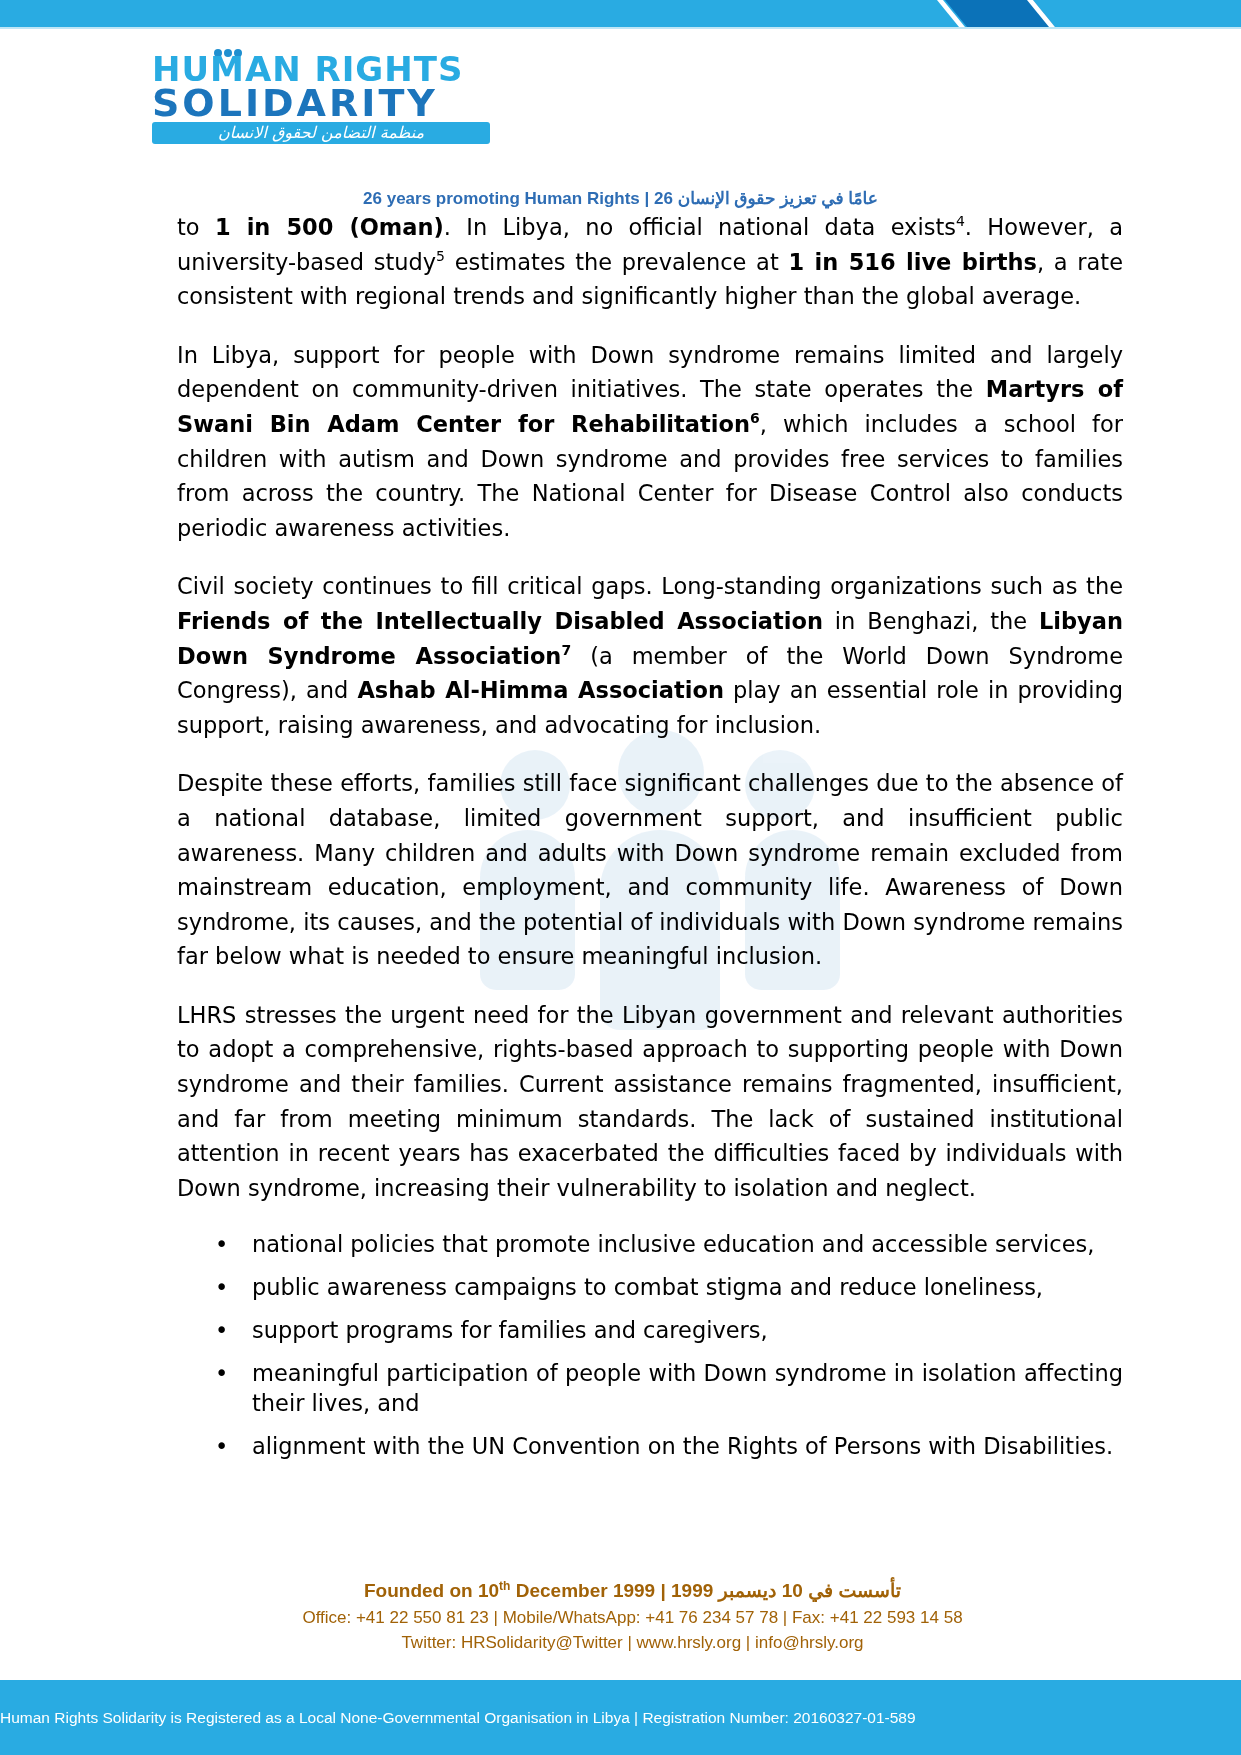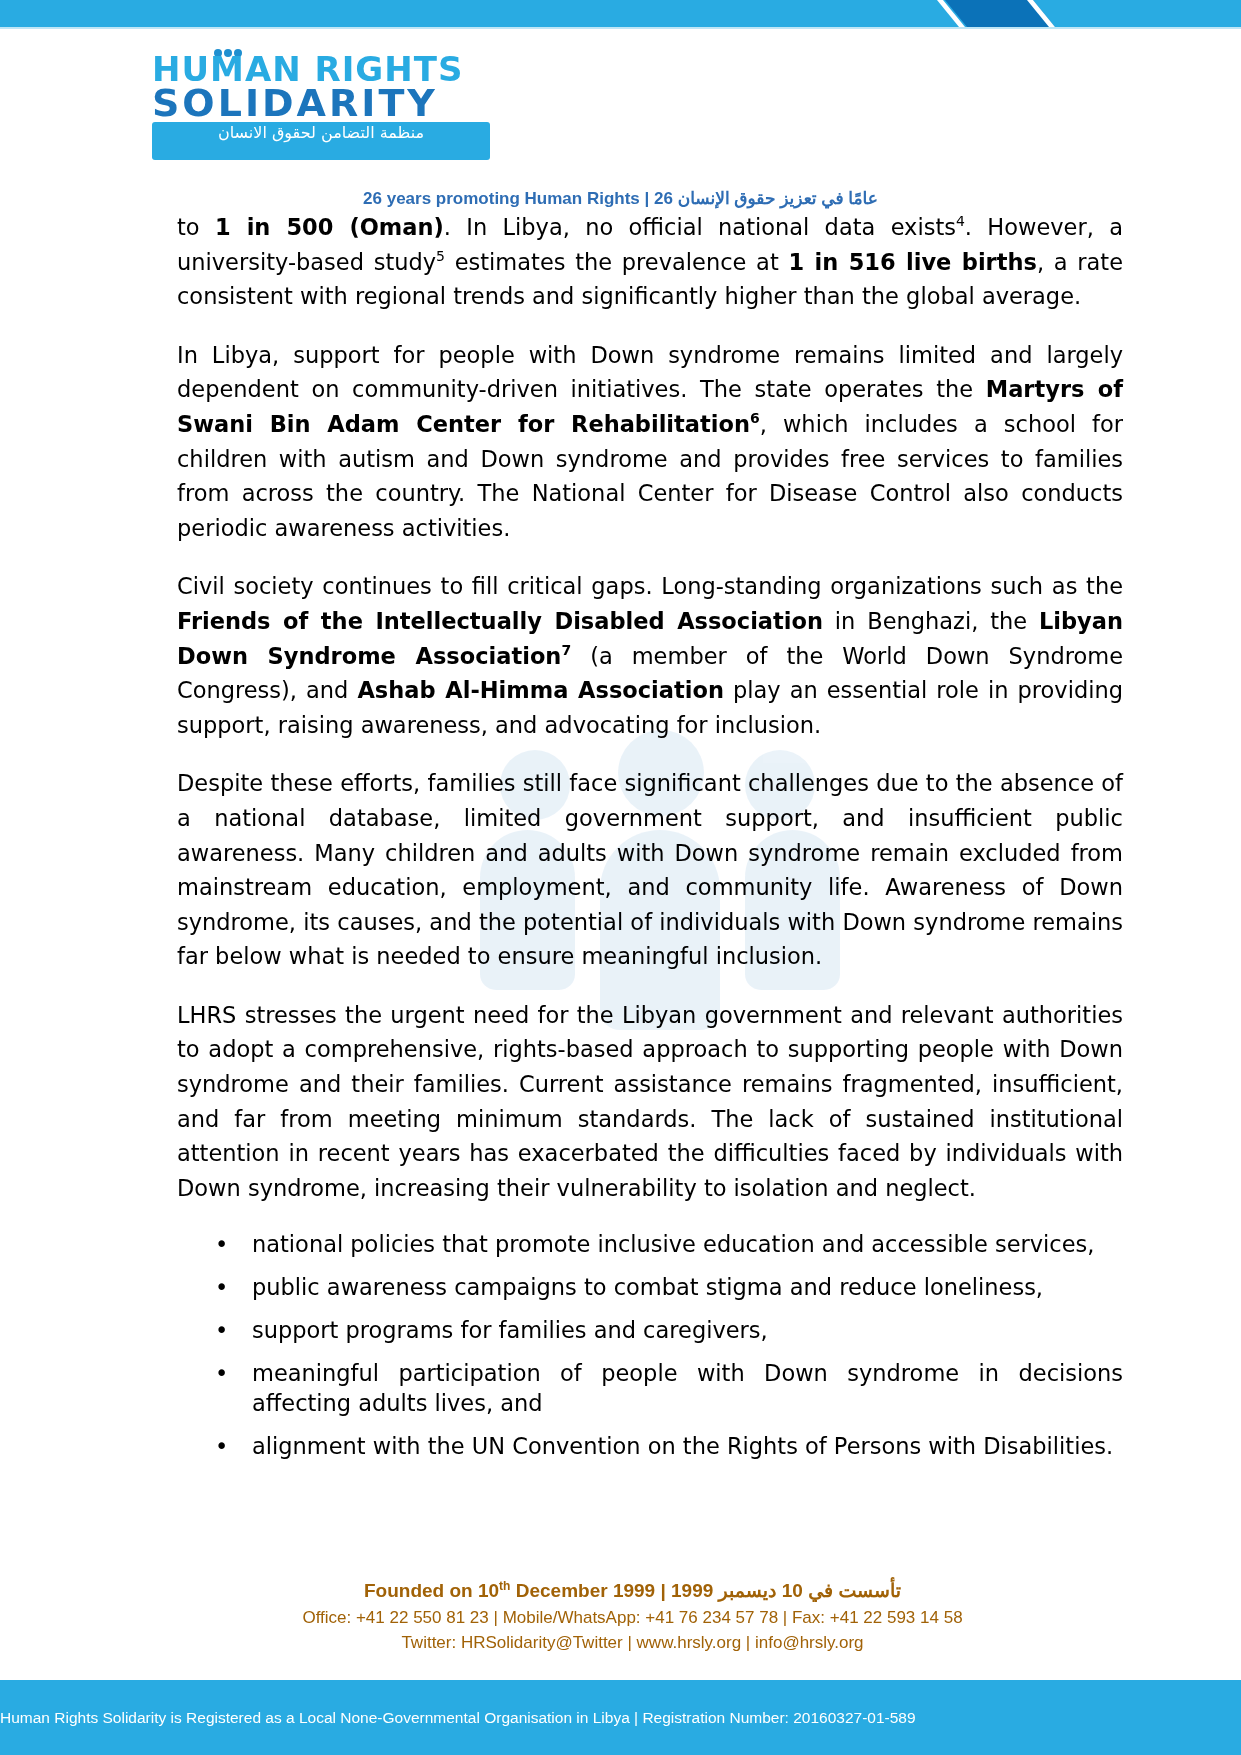--- a/index.html
+++ b/index.html
@@ -30,23 +30,24 @@
     position: absolute; left: 0; top: 14px; font-family: "DejaVu Sans", sans-serif;
     font-weight: bold; font-size: 34px; letter-spacing: 1px; color: #29abe2; line-height: 30px;
   }
   .logo .dots { position:absolute; left: 62px; top: 2px; }
   .logo .dots span { display:inline-block; width:8px; height:8px; border-radius:50%; background:#1f8fd0; margin-right:2px; }
   .logo .line2 {
     position: absolute; left: 0; top: 44px; font-family: "DejaVu Sans", sans-serif;
     font-weight: bold; font-size: 38px; letter-spacing: 3px; color: #1c75bc; line-height: 38px;
   }
   .logo .ar-bar {
-    position: absolute; left: 0; top: 82px; width: 338px; height: 38px; background: #29abe2;
+    position: absolute; left: 0; top: 82px; width: 338px; height: 22px; background: #29abe2;
     border-radius: 3px; color: #fff; font-size: 16px; line-height: 22px; text-align: center;
     direction: rtl;
+    font-style: italic;
   }
 
   .tagline {
     position: absolute; left: 0; width: 1241px; top: 188px; text-align: center;
     font-family: "Liberation Sans", sans-serif; font-weight: bold; font-size: 17px; color: #2e6db4;
   }
 
   .watermark { position: absolute; left: 480px; top: 730px; width: 360px; height: 300px; opacity: 0.09; }
   .watermark .c { position:absolute; border-radius:50%; background:#1c75bc; }
   .watermark .b { position:absolute; background:#1c75bc; border-radius: 60px 60px 20px 20px; }
@@ -114,21 +115,21 @@
 
   <p><span>Civil society continues to fill critical gaps. Long-standing organizations such as the </span><b>Friends of the Intellectually Disabled Association</b><span> in Benghazi, the </span><b>Libyan Down Syndrome Association</b><b><sup>7</sup></b><span> (a member of the World Down Syndrome Congress), and </span><b>Ashab Al-Himma Association</b><span> play an essential role in providing support, raising awareness, and advocating for inclusion.</span></p>
 
   <p>Despite these efforts, families still face significant challenges due to the absence of a national database, limited government support, and insufficient public awareness. Many children and adults with Down syndrome remain excluded from mainstream education, employment, and community life. Awareness of Down syndrome, its causes, and the potential of individuals with Down syndrome remains far below what is needed to ensure meaningful inclusion.</p>
   <p>LHRS stresses the urgent need for the Libyan government and relevant authorities to adopt a comprehensive, rights-based approach to supporting people with Down syndrome and their families. Current assistance remains fragmented, insufficient, and far from meeting minimum standards. The lack of sustained institutional attention in recent years has exacerbated the difficulties faced by individuals with Down syndrome, increasing their vulnerability to isolation and neglect.</p>
 
   <ul>
     <li>national policies that promote inclusive education and accessible services,</li>
     <li>public awareness campaigns to combat stigma and reduce loneliness,</li>
     <li>support programs for families and caregivers,</li>
-    <li>meaningful participation of people with Down syndrome in decisions affecting adults lives, and</li>
+    <li>meaningful participation of people with Down syndrome in isolation affecting their lives, and</li>
     <li>alignment with the UN Convention on the Rights of Persons with Disabilities.</li>
   </ul>
 </div>
 
 <div class="footer-info">
   <div class="founded"><span>Founded on 10</span><sup>th</sup><span> December 1999 | 1999 تأسست في 10 ديسمبر</span></div>
   <div class="line">Office: +41 22 550 81 23 | Mobile/WhatsApp: +41 76 234 57 78 | Fax: +41 22 593 14 58</div>
   <div class="line">Twitter: HRSolidarity@Twitter | www.hrsly.org | info@hrsly.org</div>
 </div>
 

